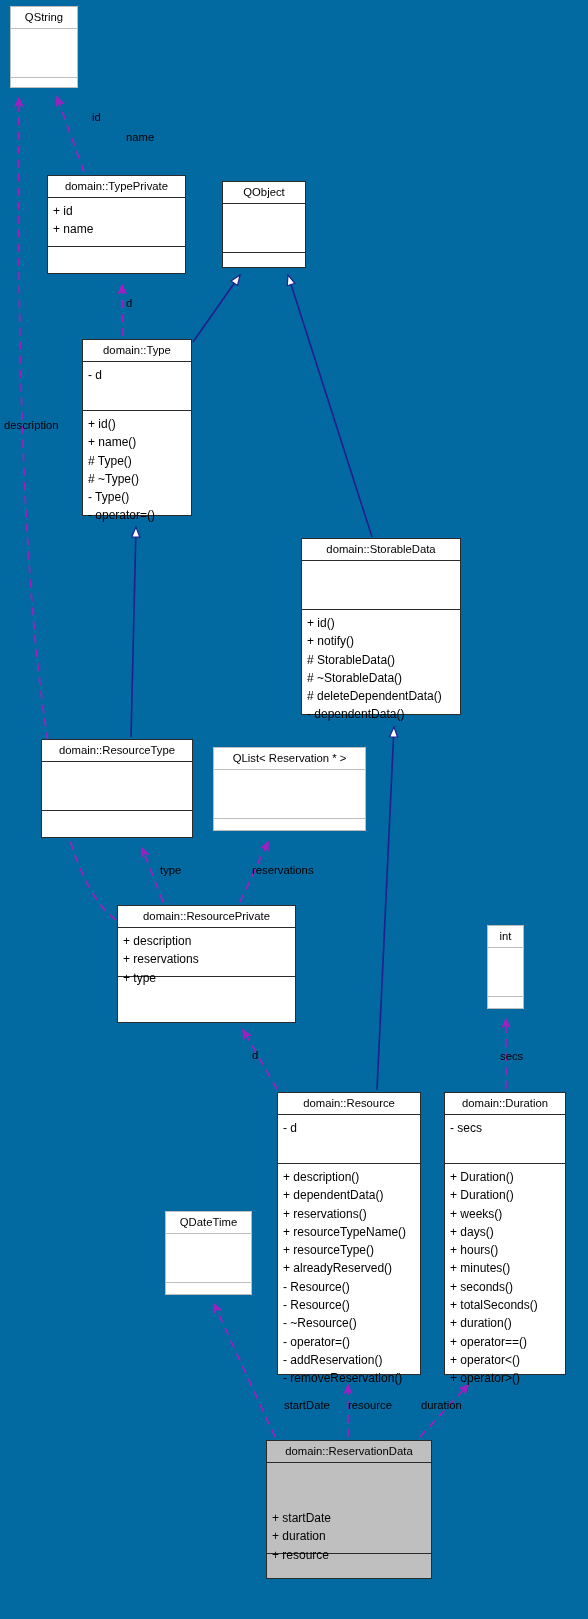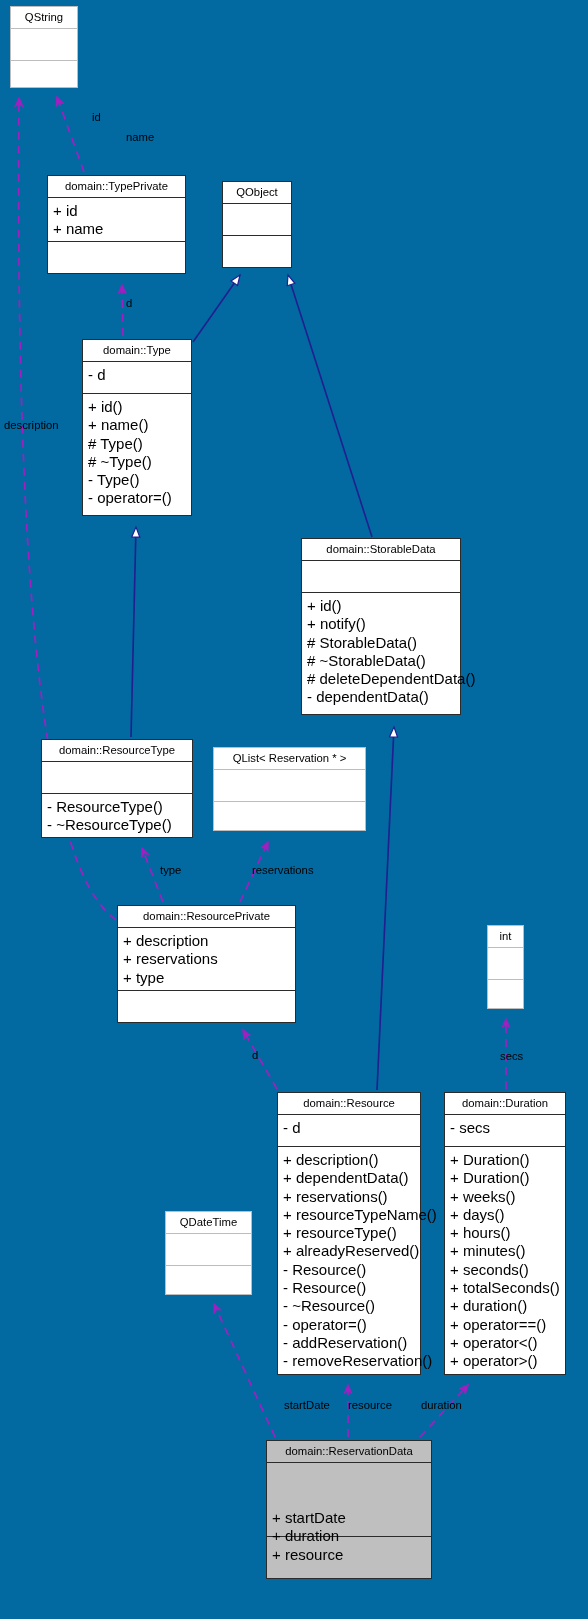--- a/index.html
+++ b/index.html
@@ -39,23 +39,23 @@
     color: #000000;
     padding: 4px 4px 5px 4px;
     line-height: 12px;
     white-space: nowrap;
   }
   .uml-box.solid  > .uml-title { border-bottom: 1.3px solid #2b2b2b; }
   .uml-box.light  > .uml-title { border-bottom: 1.3px solid #bdbdbd; }
   .uml-box.filled > .uml-title { border-bottom: 1.3px solid #2b2b2b; }
 
   .uml-attrs, .uml-ops {
-    font-size: 15px;
+    font-size: 12px;
     color: #000000;
-    padding: 4px 5px 5px 5px;
+    padding: 4px 5px 22px 5px;
     line-height: 18.3px;
     white-space: nowrap;
   }
   .uml-attrs { min-height: 22px; }
   .uml-ops   { min-height: 22px; }
   .uml-box.solid  > .uml-attrs { border-bottom: 1.3px solid #2b2b2b; }
   .uml-box.light  > .uml-attrs { border-bottom: 1.3px solid #bdbdbd; }
   .uml-box.filled > .uml-attrs { border-bottom: 1.3px solid #2b2b2b; }
 
   .uml-ops { flex: 1 1 auto; }
@@ -126,21 +126,21 @@
         <div class="uml-ops"></div>
       </div>
       <div class="uml-box solid" style="left: 47px; top: 175px; width: 139px; height: 99px;">
         <div class="uml-title">domain::TypePrivate</div>
         <div class="uml-attrs">
           <span class="row">+ id</span>
           <span class="row">+ name</span>
         </div>
         <div class="uml-ops"></div>
       </div>
-      <div class="uml-box solid" style="left: 222px; top: 181px; width: 70px; height: 87px;">
+      <div class="uml-box solid" style="left: 222px; top: 181px; width: 84px; height: 87px;">
         <div class="uml-title">QObject</div>
         <div class="uml-attrs"></div>
         <div class="uml-ops"></div>
       </div>
       <div class="uml-box solid" style="left: 82px; top: 339px; width: 110px; height: 177px;">
         <div class="uml-title">domain::Type</div>
         <div class="uml-attrs">
           <span class="row">- d</span>
         </div>
         <div class="uml-ops">
@@ -160,24 +160,20 @@
           <span class="row">+ notify()</span>
           <span class="row"># StorableData()</span>
           <span class="row"># ~StorableData()</span>
           <span class="row"># deleteDependentData()</span>
           <span class="row">- dependentData()</span>
         </div>
       </div>
       <div class="uml-box solid" style="left: 41px; top: 739px; width: 152px; height: 99px;">
         <div class="uml-title">domain::ResourceType</div>
         <div class="uml-attrs"></div>
-        <div class="uml-ops">
-          <span class="row">- ResourceType()</span>
-          <span class="row">- ~ResourceType()</span>
-        </div>
       </div>
       <div class="uml-box light" style="left: 213px; top: 747px; width: 153px; height: 84px;">
         <div class="uml-title">QList&lt; Reservation * &gt;</div>
         <div class="uml-attrs"></div>
         <div class="uml-ops"></div>
       </div>
       <div class="uml-box solid" style="left: 117px; top: 905px; width: 179px; height: 118px;">
         <div class="uml-title">domain::ResourcePrivate</div>
         <div class="uml-attrs">
           <span class="row">+ description</span>

